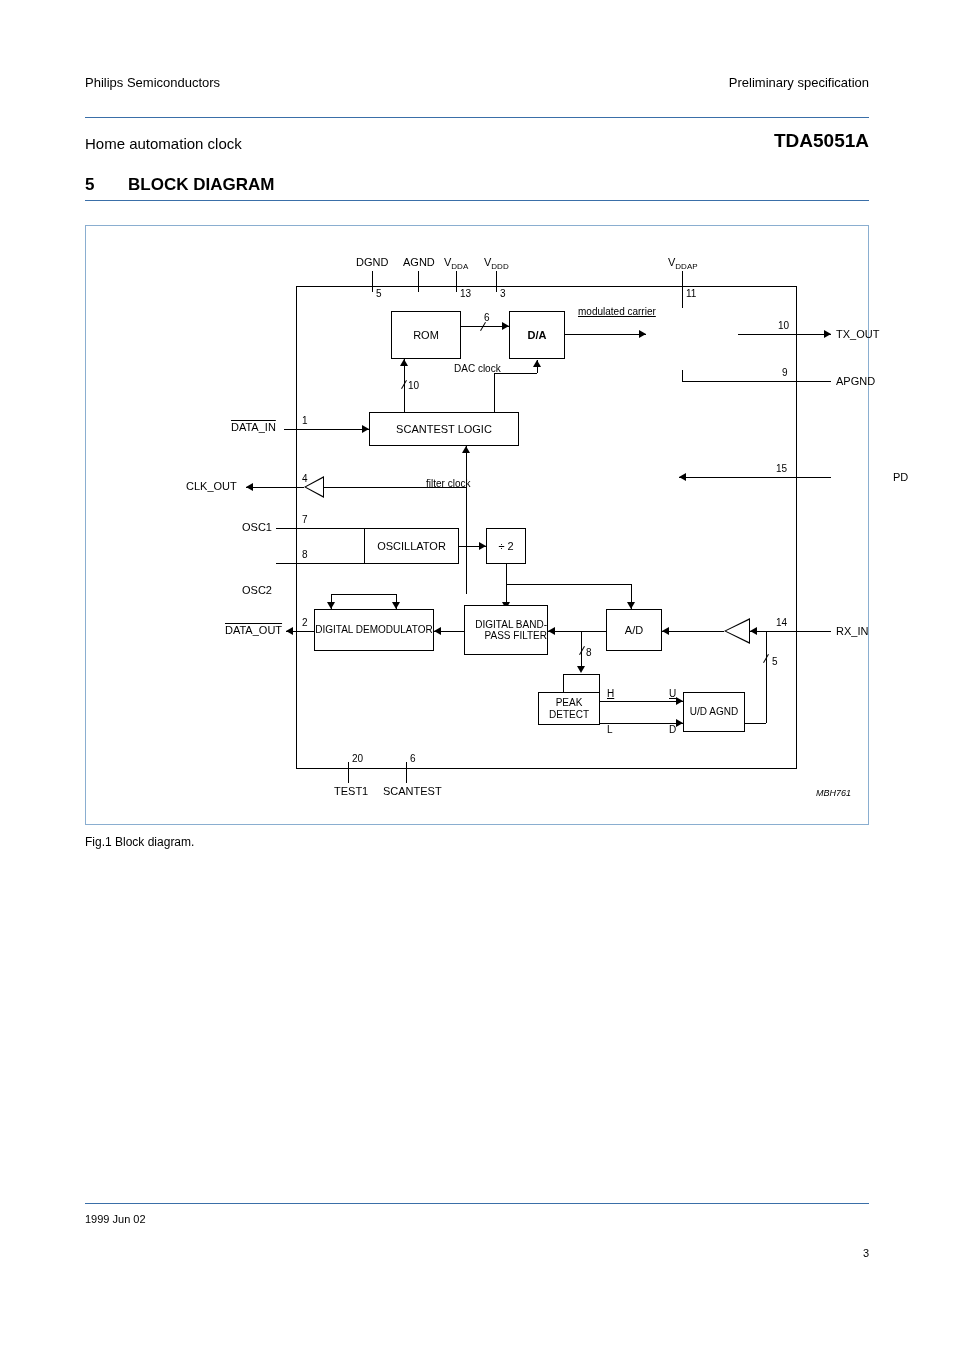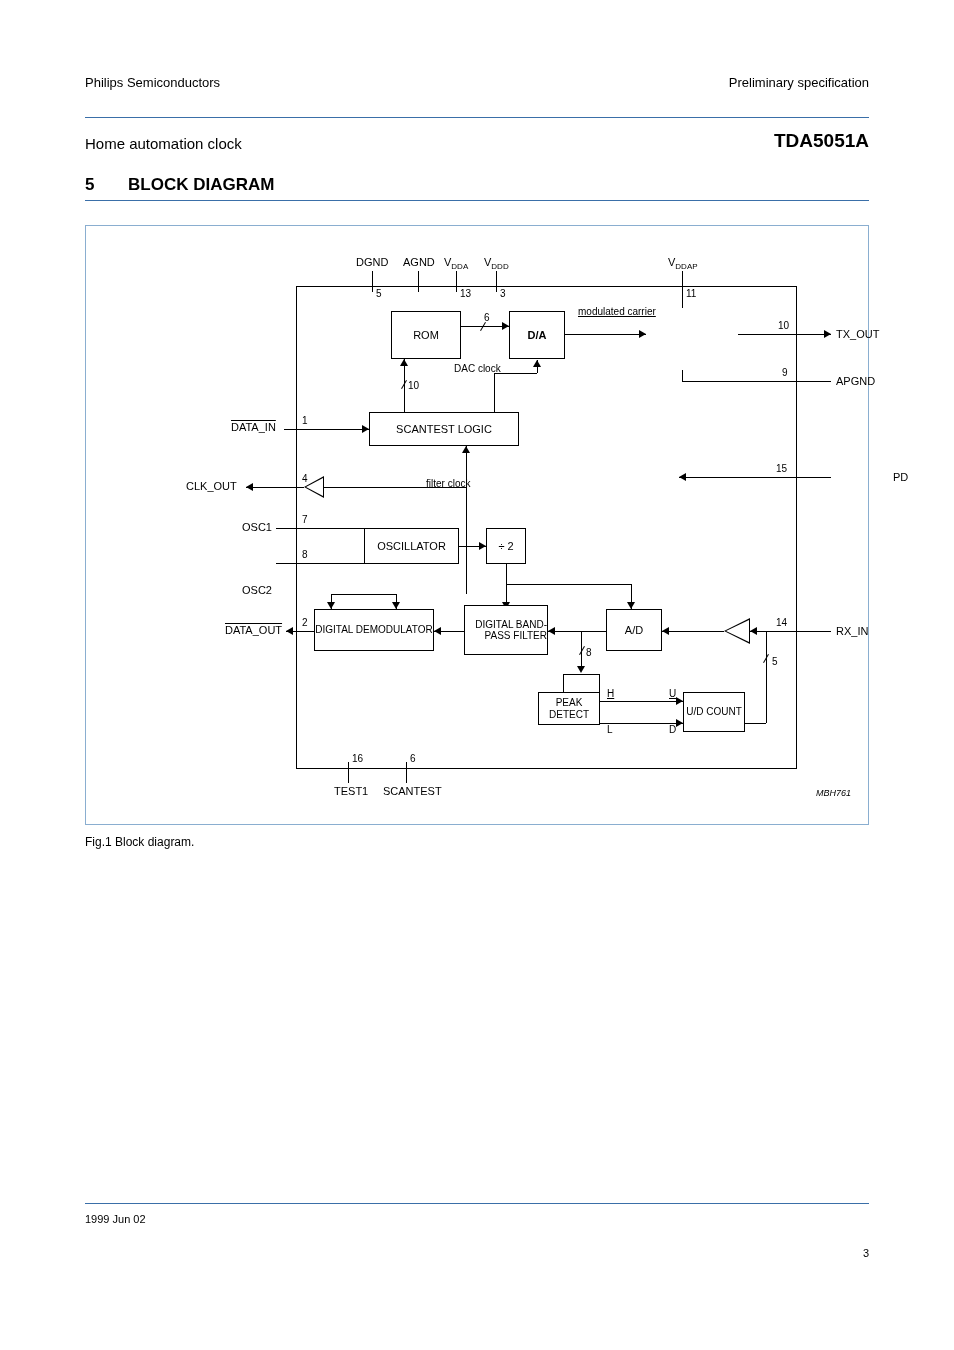--- a/index.html
+++ b/index.html
@@ -303,34 +303,34 @@
   <div class="lbl" style="top:391px; left:690px; font-size:10px;">14</div>
   <div class="tick" style="top:402px; left:710px;"></div>
   <div class="lbl" style="top:399px; left:750px;">RX_IN</div>
 
   <div class="wire v" style="top:405px; left:680px; height:92px;"></div>
   <div class="wire h" style="top:497px; left:659px; width:21px;"></div>
   <div class="slash" style="top:432px; left:675px;"></div>
   <div class="lbl" style="top:430px; left:686px; font-size:10px;">5</div>
 
   <div class="blk" style="top:466px; left:452px; width:62px; height:33px; font-size:10px;">PEAK DETECT</div>
-  <div class="blk" style="top:466px; left:597px; width:62px; height:40px; font-size:10px;">U/D COUNT</div>
+  <div class="blk" style="top:466px; left:597px; width:62px; height:40px; font-size:10px;">U/D AGND</div>
 
   <div class="wire h" style="top:475px; left:514px; width:83px;"></div>
   <div class="arr right" style="top:471px; left:590px;"></div>
   <div class="lbl" style="top:462px; left:521px; font-size:10px; text-decoration:underline;">H</div>
   <div class="lbl" style="top:462px; left:583px; font-size:10px; text-decoration:underline;">U</div>
 
   <div class="wire h" style="top:497px; left:514px; width:83px;"></div>
   <div class="arr right" style="top:493px; left:590px;"></div>
   <div class="lbl" style="top:498px; left:521px; font-size:10px; text-decoration:overline;">L</div>
   <div class="lbl" style="top:498px; left:583px; font-size:10px; text-decoration:overline;">D</div>
 
   <div class="wire v" style="top:542px; left:262px; height:15px;"></div>
-  <div class="lbl" style="top:527px; left:266px; font-size:10px;">16</div>
+  <div class="lbl" style="top:527px; left:266px; font-size:10px;">20</div>
   <div class="tick" style="top:536px; left:262px;"></div>
   <div class="lbl" style="top:559px; left:248px;">TEST1</div>
 
   <div class="wire v" style="top:542px; left:320px; height:15px;"></div>
   <div class="lbl" style="top:527px; left:324px; font-size:10px;">6</div>
   <div class="tick" style="top:536px; left:320px;"></div>
   <div class="lbl" style="top:559px; left:297px;">SCANTEST</div>
 
 </div>
 

